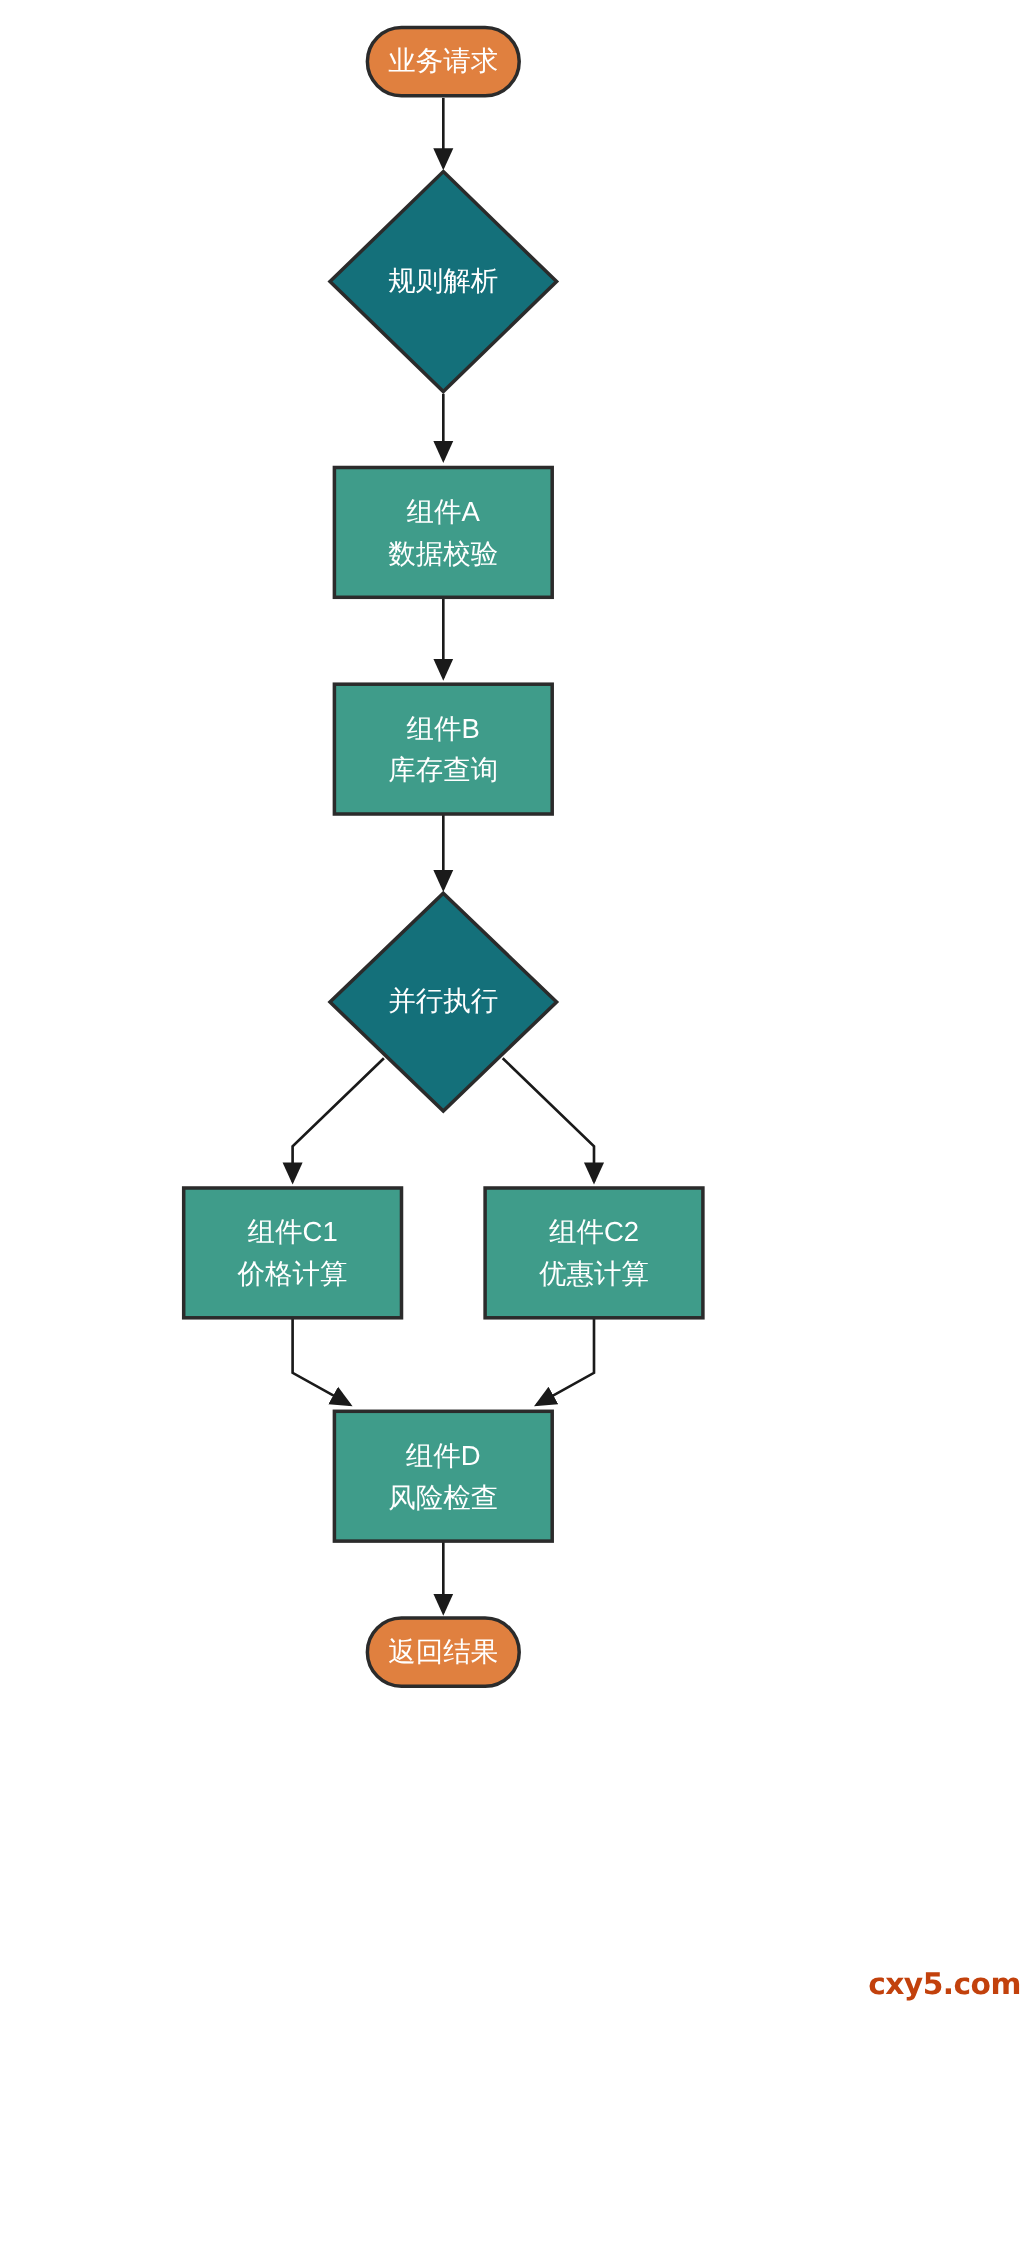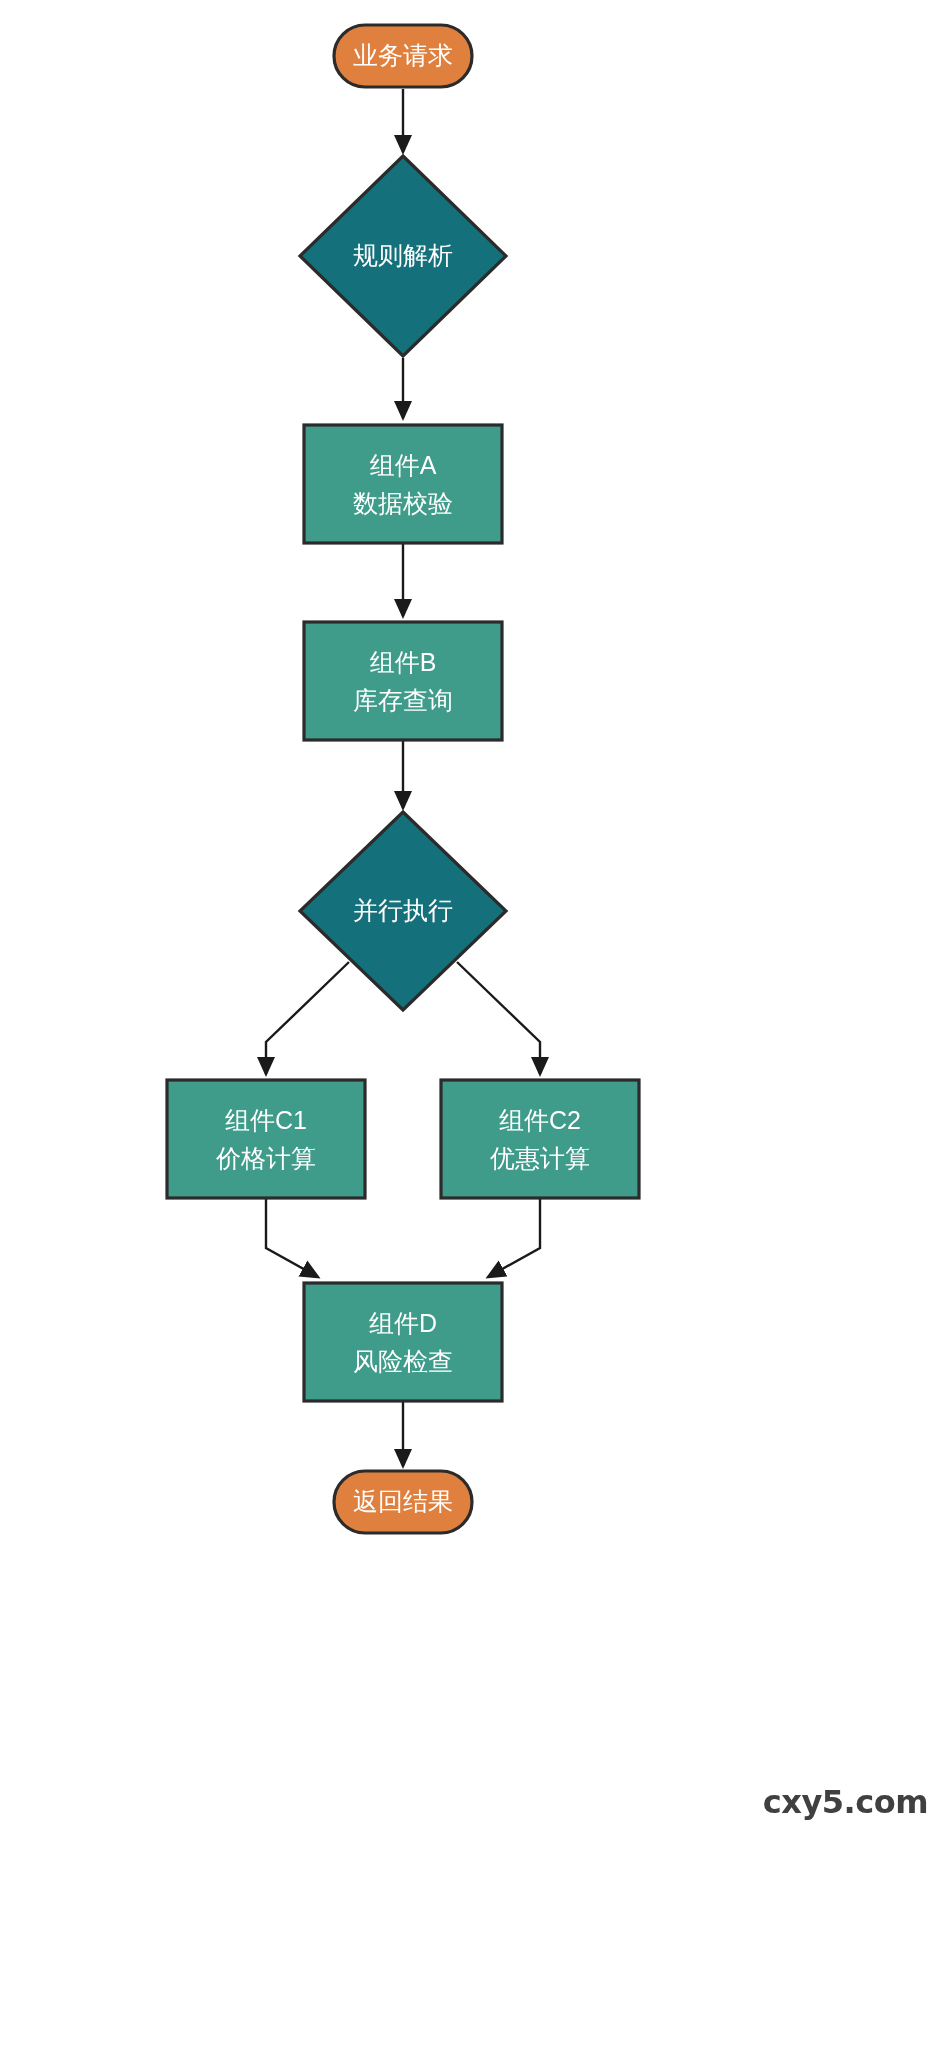--- a/index.html
+++ b/index.html
@@ -43,24 +43,24 @@
     fill: none;
   }
   .shape-outline {
     stroke: #2b2b2b;
     stroke-width: 3.2;
   }
   .watermark {
     position: absolute;
     right: 10px;
     bottom: 6px;
-    color: #404040;
+    color: #c2410c;
     font-family: "DejaVu Sans", sans-serif;
     font-weight: bold;
-    font-size: 32px;
+    font-size: 27px;
     letter-spacing: -0.5px;
     line-height: 1;
     user-select: none;
   }
 </style>
 </head>
 <body>
 
 <div id="flow-root">
 

